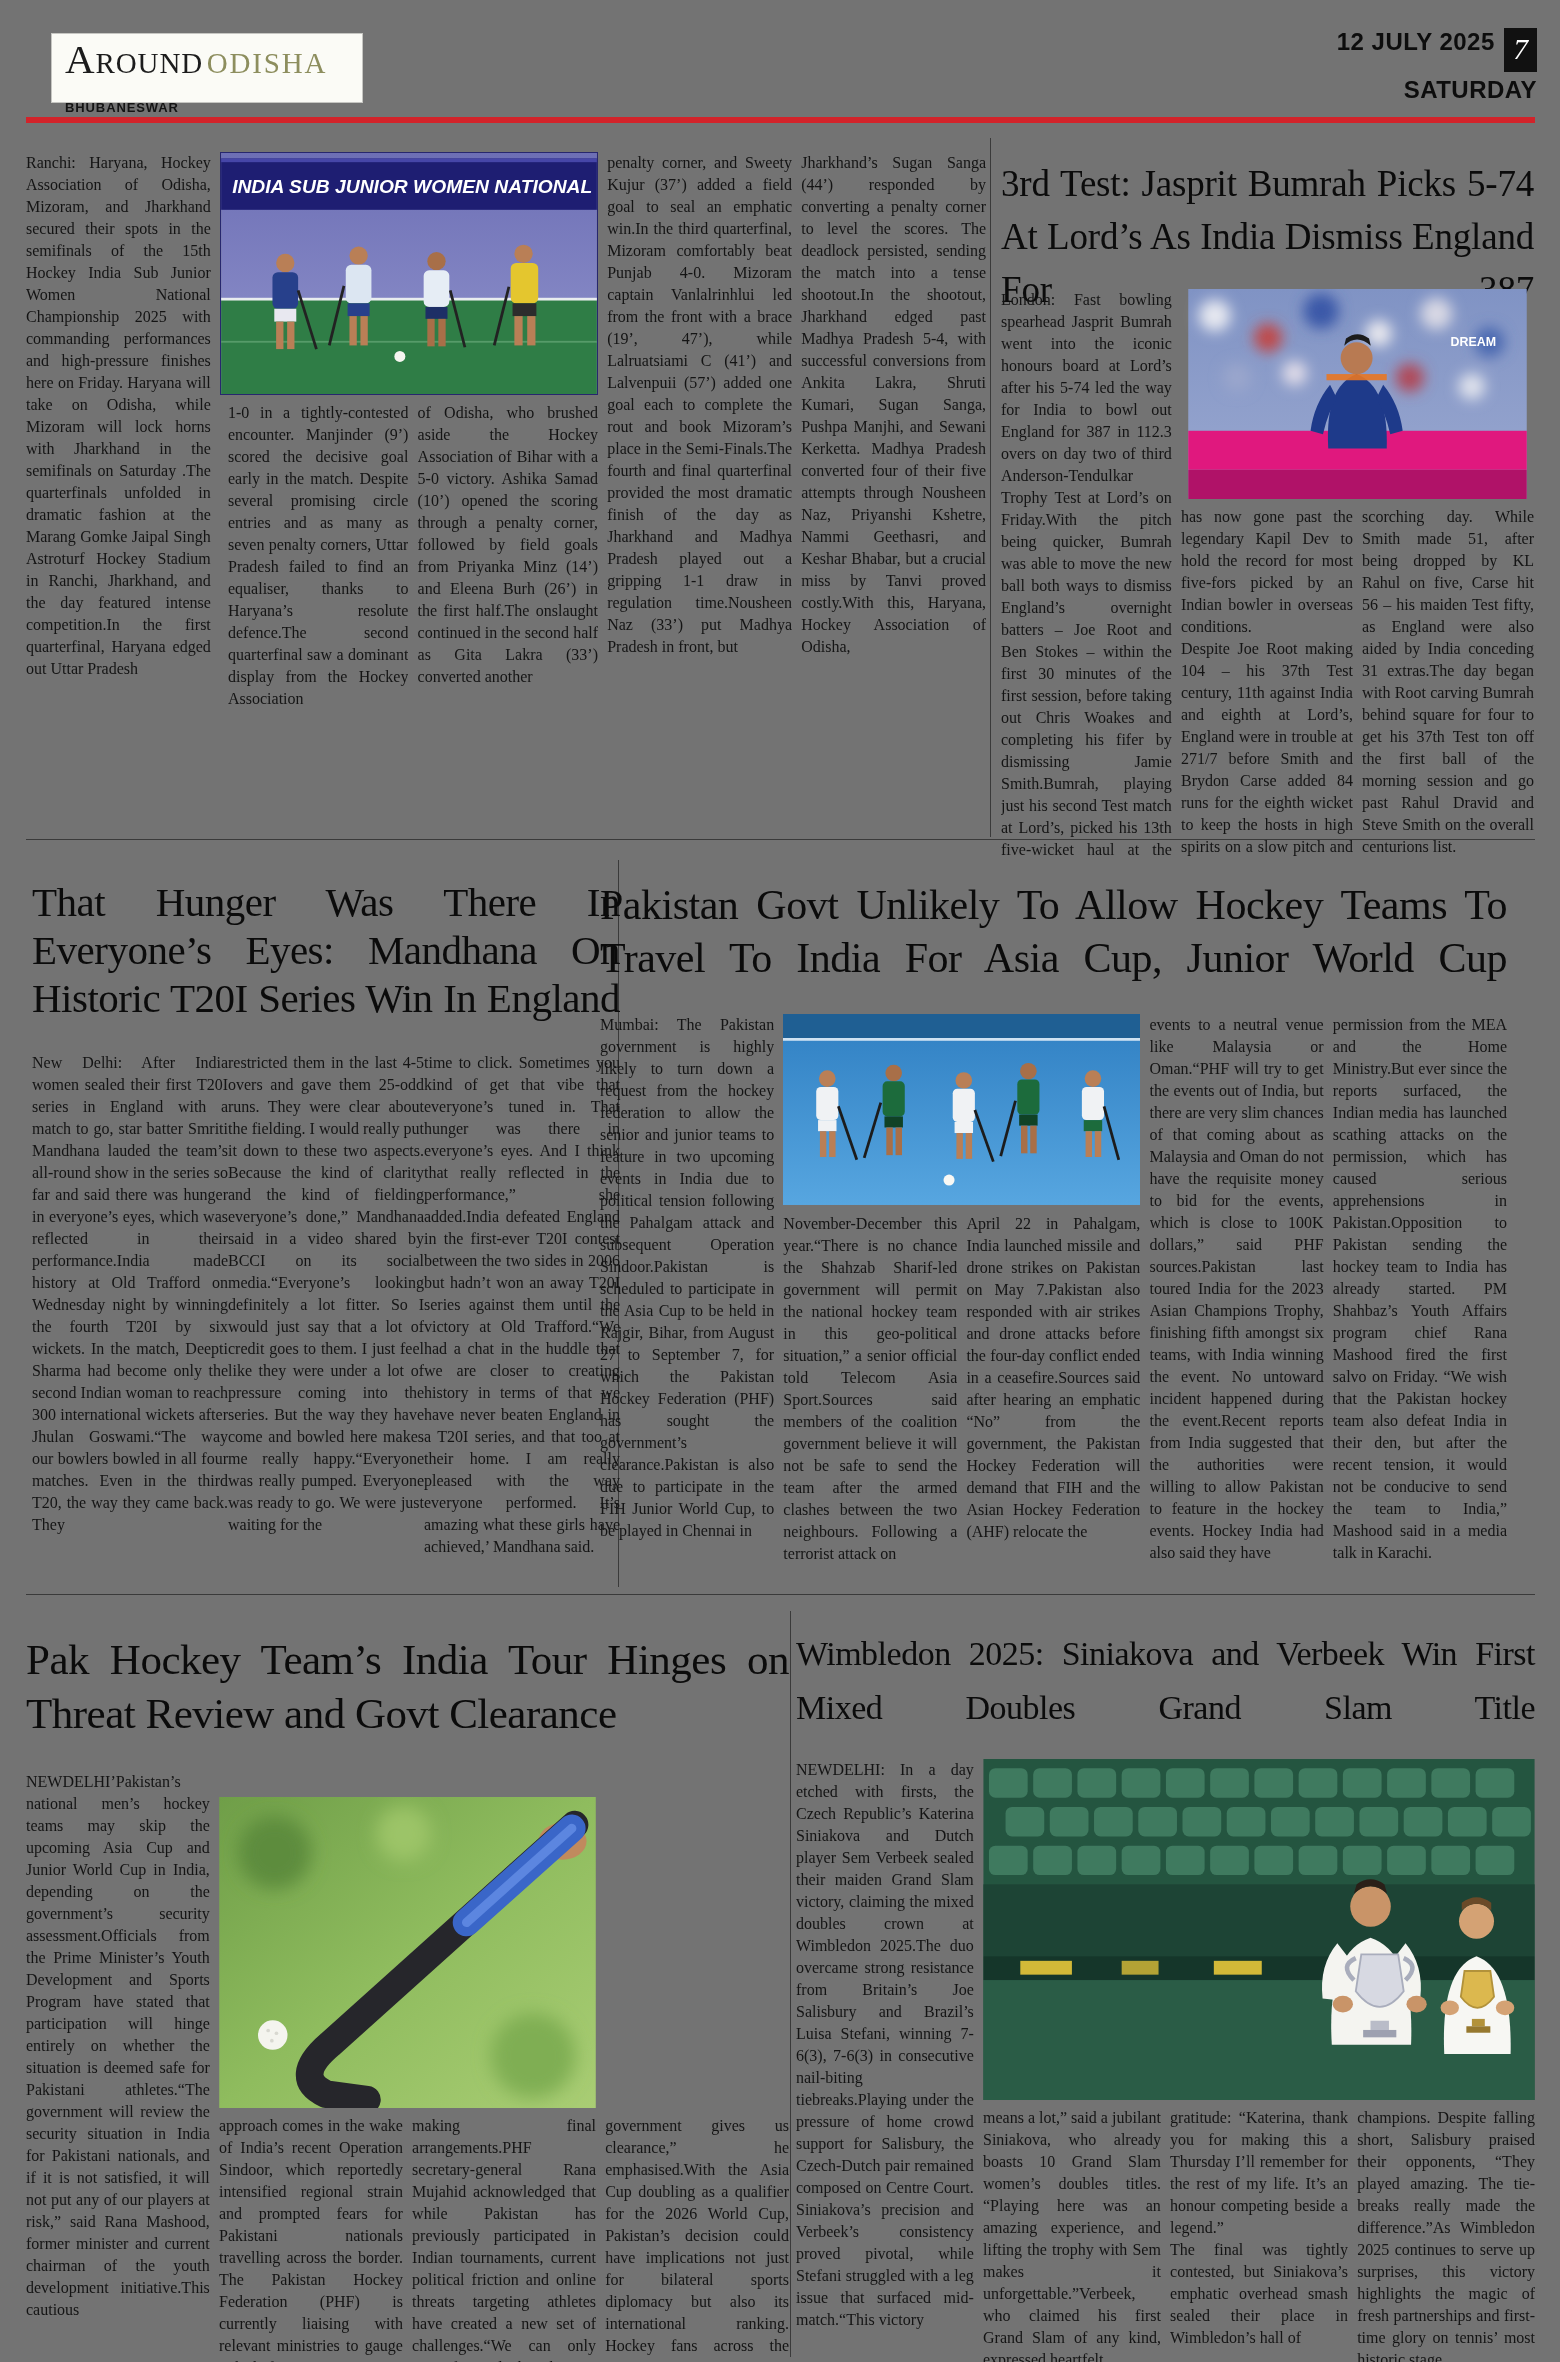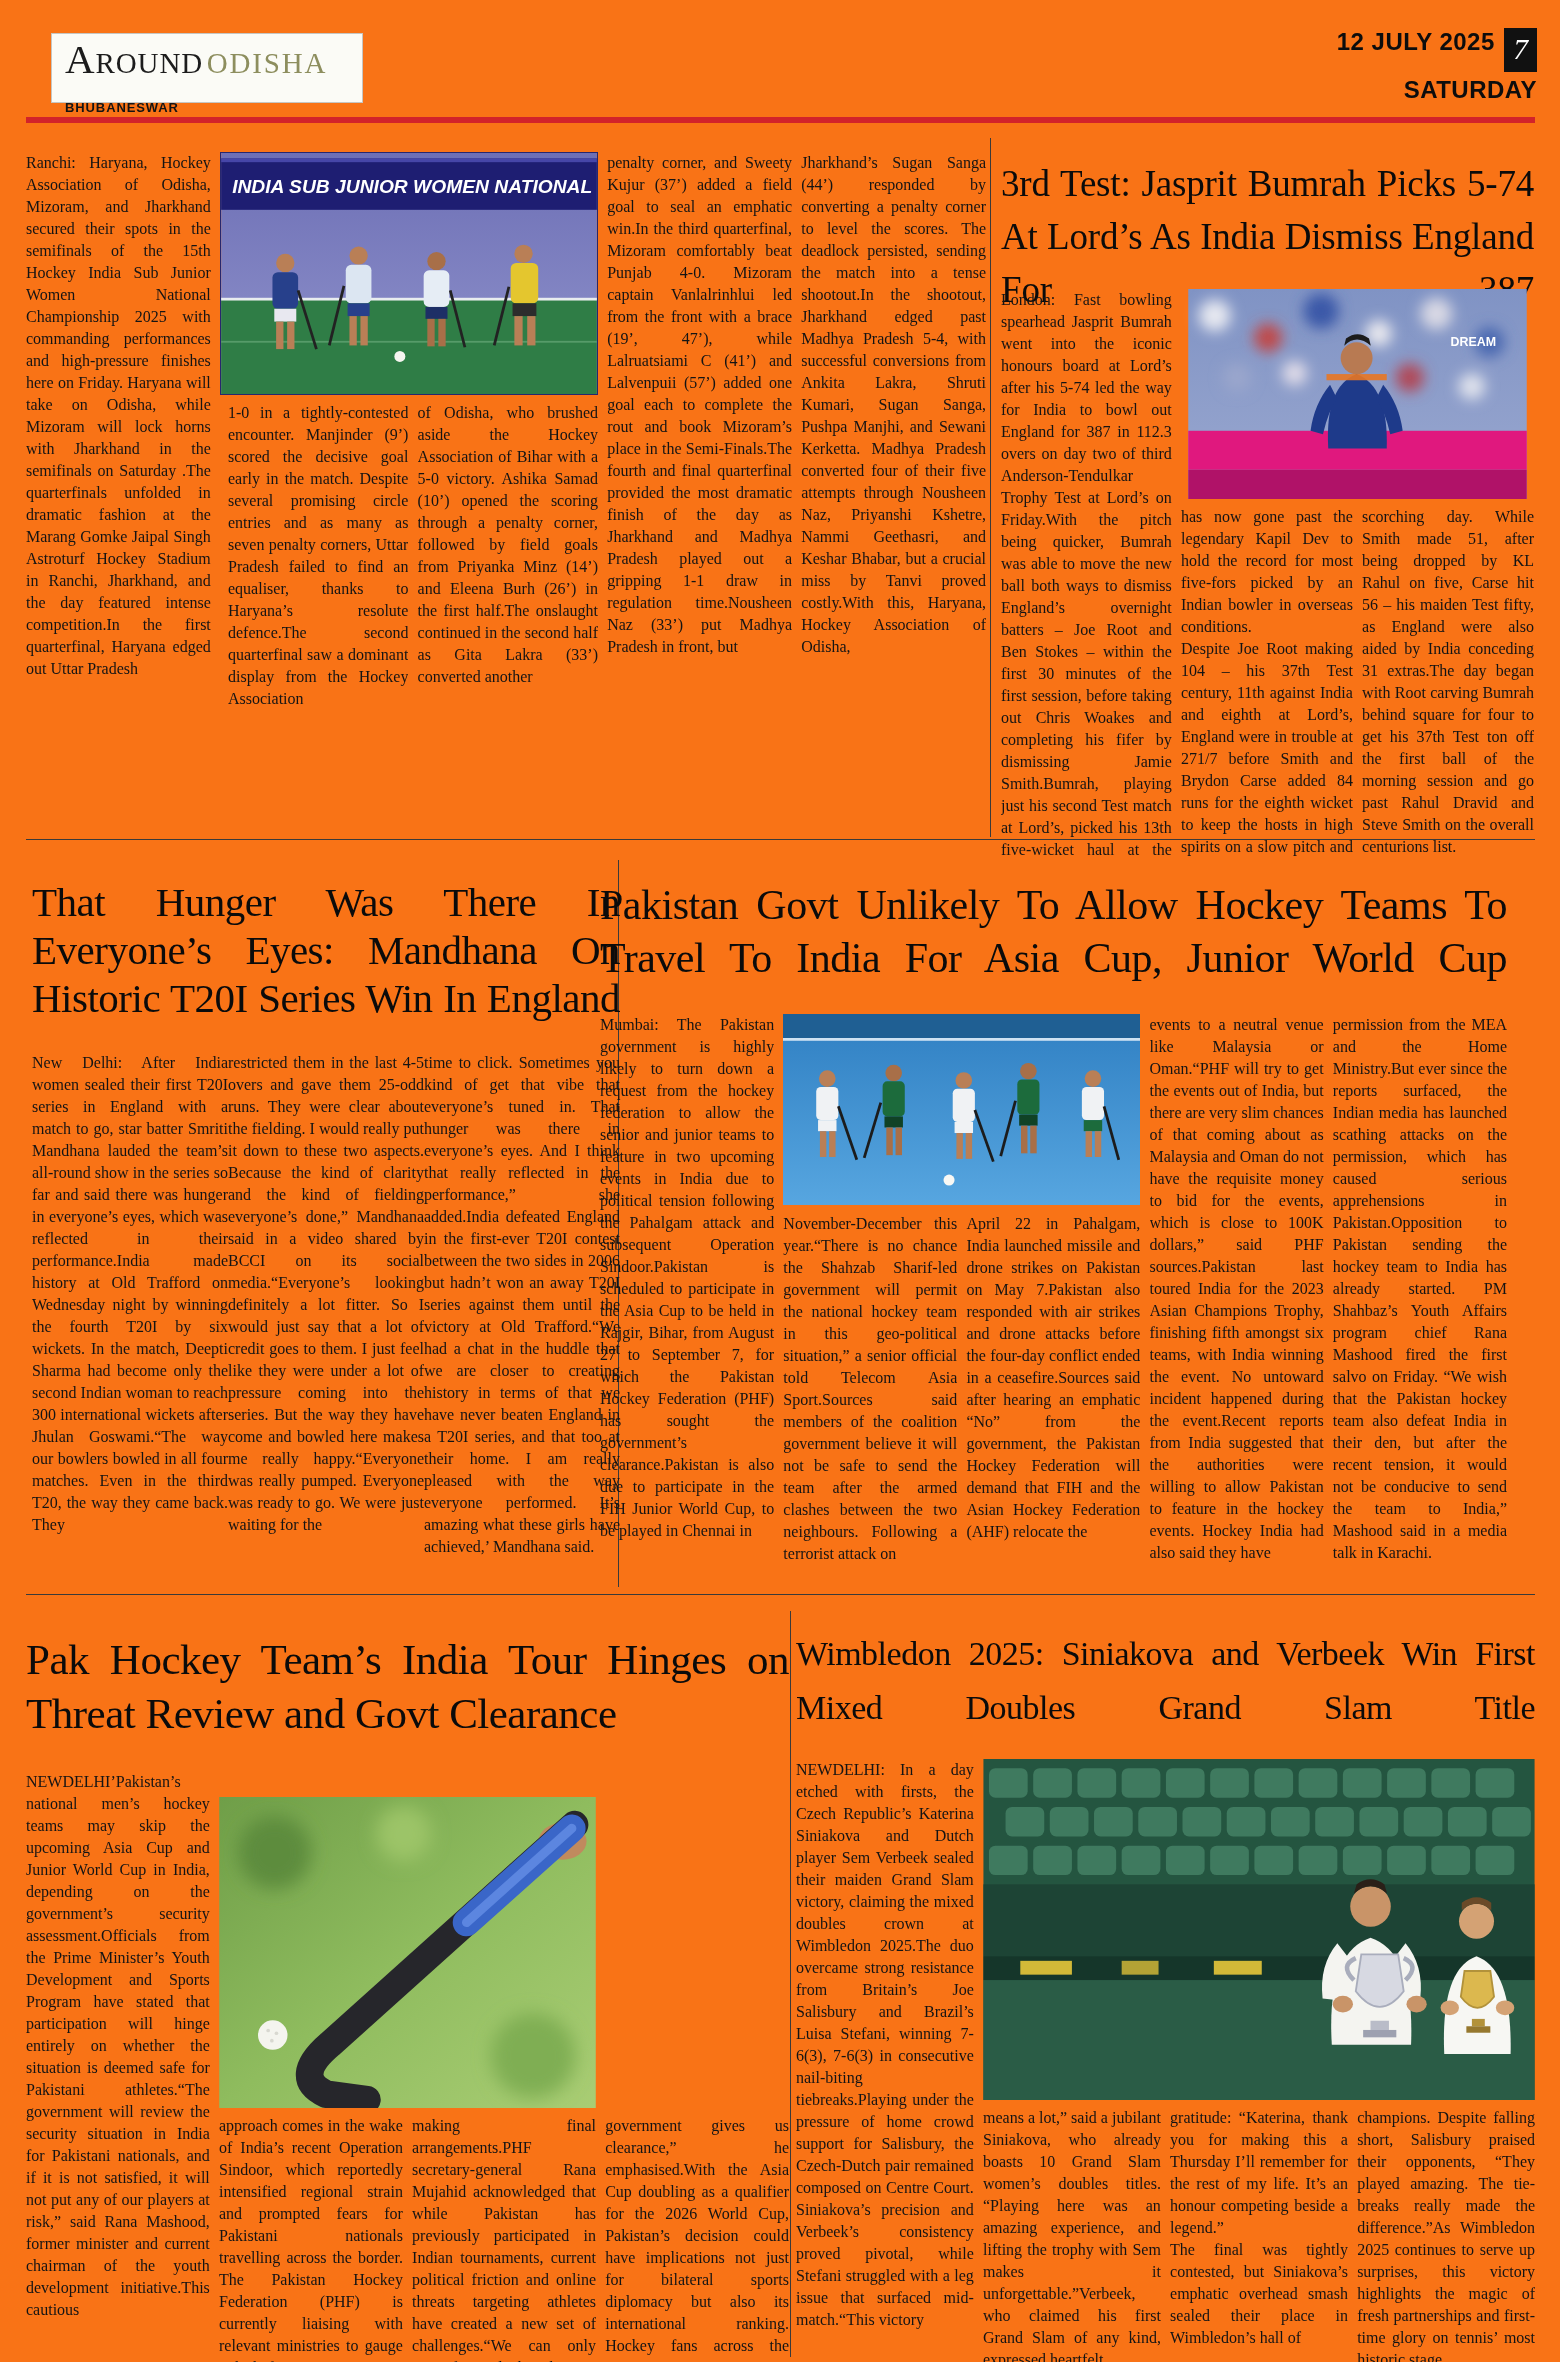--- a/index.html
+++ b/index.html
@@ -1,16 +1,16 @@
 <!DOCTYPE html>
 <html style="font-size:14.8px"><head>
 <meta charset="utf-8">
 <style>
   html,body{margin:0;padding:0;background:#e8e8e6;}
-  .page{position:relative;width:1561px;height:2363px;background:#f97316;margin:0 auto;overflow:hidden;
+  .page{position:relative;width:1561px;height:2363px;background:#737373;margin:0 auto;overflow:hidden;
         font-family:"Liberation Serif",serif;color:#111;}
   
   .logo-box{position:absolute;left:51px;top:33px;width:312px;height:70px;border:0.9px solid #c6c6c2;
             background:#fbfbf6;box-sizing:border-box;padding:3.7px 9.2px 1.8px 13px;}
   .logo-line{white-space:nowrap;line-height:42px;}
   .logo-around{font-family:"Liberation Serif",serif;font-variant:small-caps;font-size:41px;color:#1c1c1c;letter-spacing:0.9px;}
   .logo-odisha{font-family:"Liberation Serif",serif;font-size:29px;color:#8d8e5e;letter-spacing:1.8px;}
   .logo-sub{font-family:"Liberation Sans",sans-serif;font-weight:700;font-size:13px;color:#141414;
             letter-spacing:0.9px;margin-top:11px;}
   .dateblock{position:absolute;right:24px;top:28px;display:flex;flex-direction:column;align-items:flex-end;}

